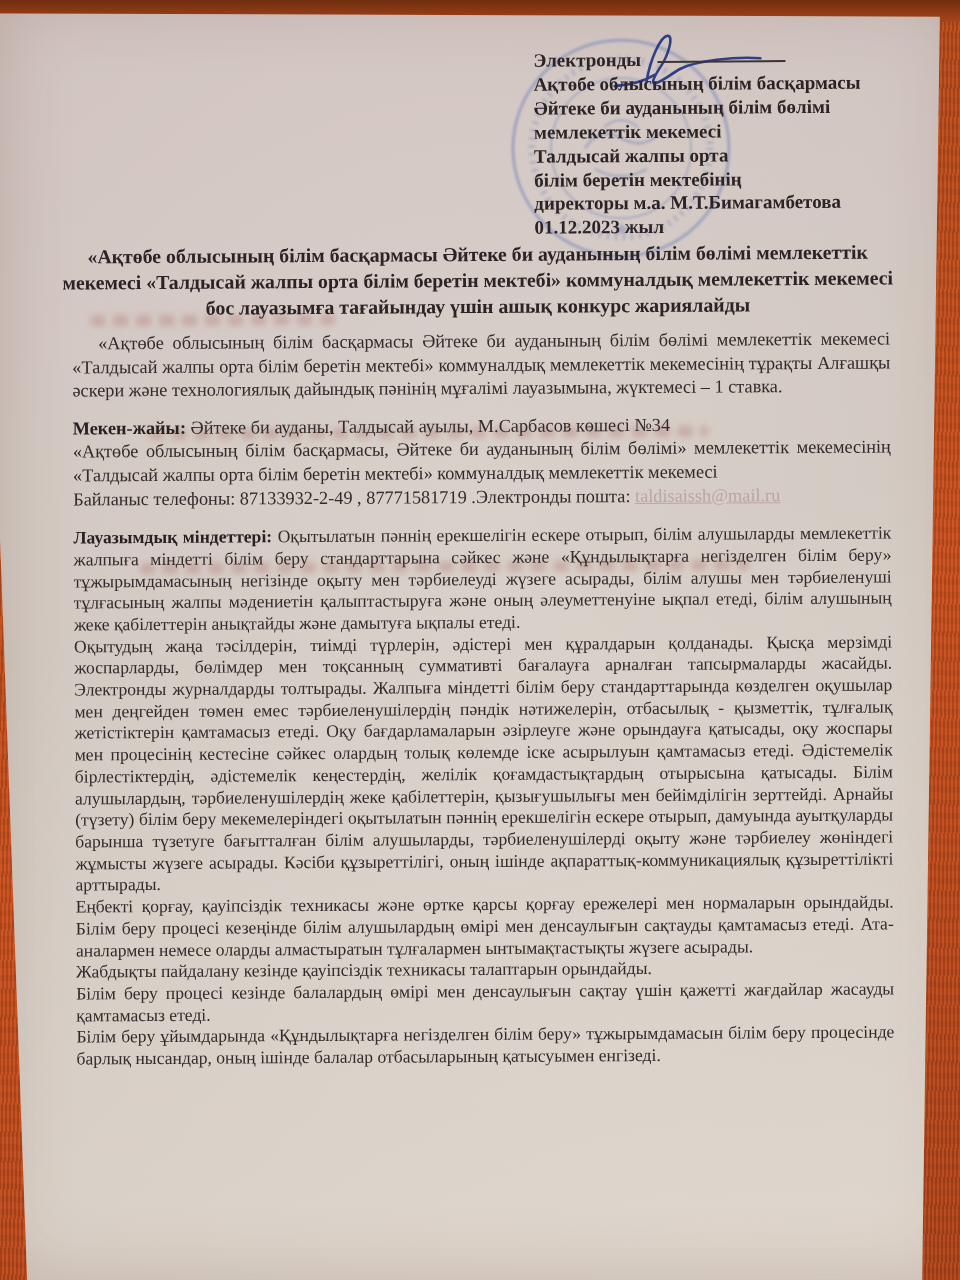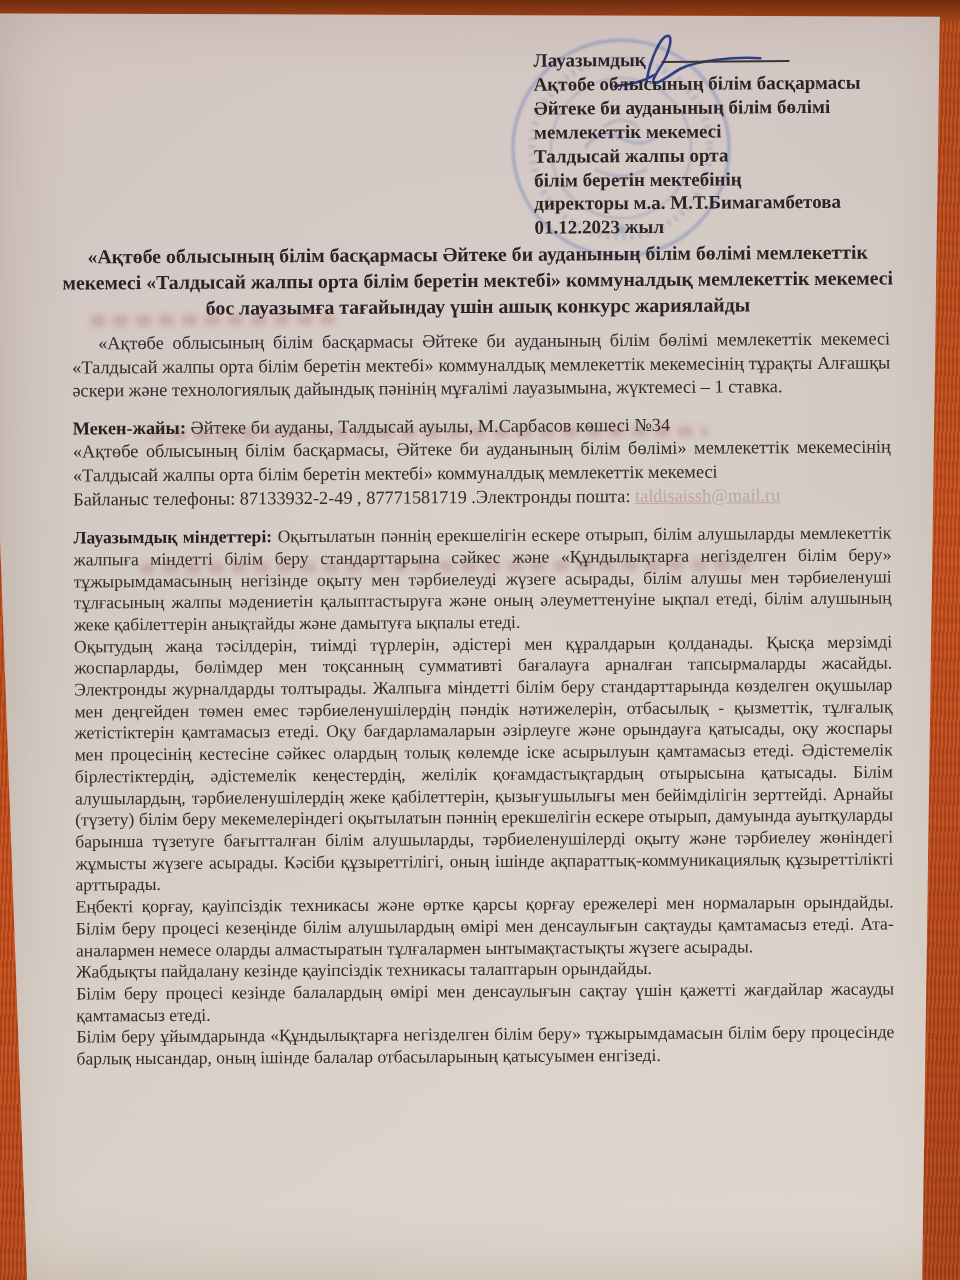--- a/index.html
+++ b/index.html
@@ -103,21 +103,21 @@
     <svg class="signature" viewBox="0 0 180 66">
       <g fill="none" stroke="#23357f" stroke-width="2.6" stroke-linecap="round" opacity=".92">
         <path d="M62 52 C66 30 76 8 83 7 C90 6 84 26 76 38 C68 50 66 56 72 54 C80 51 88 44 96 40"></path>
         <path d="M96 40 C112 32 150 28 176 30"></path>
         <path d="M70 46 C60 52 44 56 30 57"></path>
       </g>
     </svg>
 
     <div class="approval">
       <div>
-        <span>Лауазымдық</span><span class="sig-line"></span>
+        <span>Электронды</span><span class="sig-line"></span>
       </div>
       <div>Ақтөбе облысының білім басқармасы</div>
       <div>Әйтеке би ауданының білім бөлімі</div>
       <div>мемлекеттік мекемесі</div>
       <div>Талдысай жалпы орта</div>
       <div>білім беретін мектебінің</div>
       <div>директоры м.а. М.Т.Бимагамбетова</div>
       <div>01.12.2023 жыл</div>
     </div>
 

